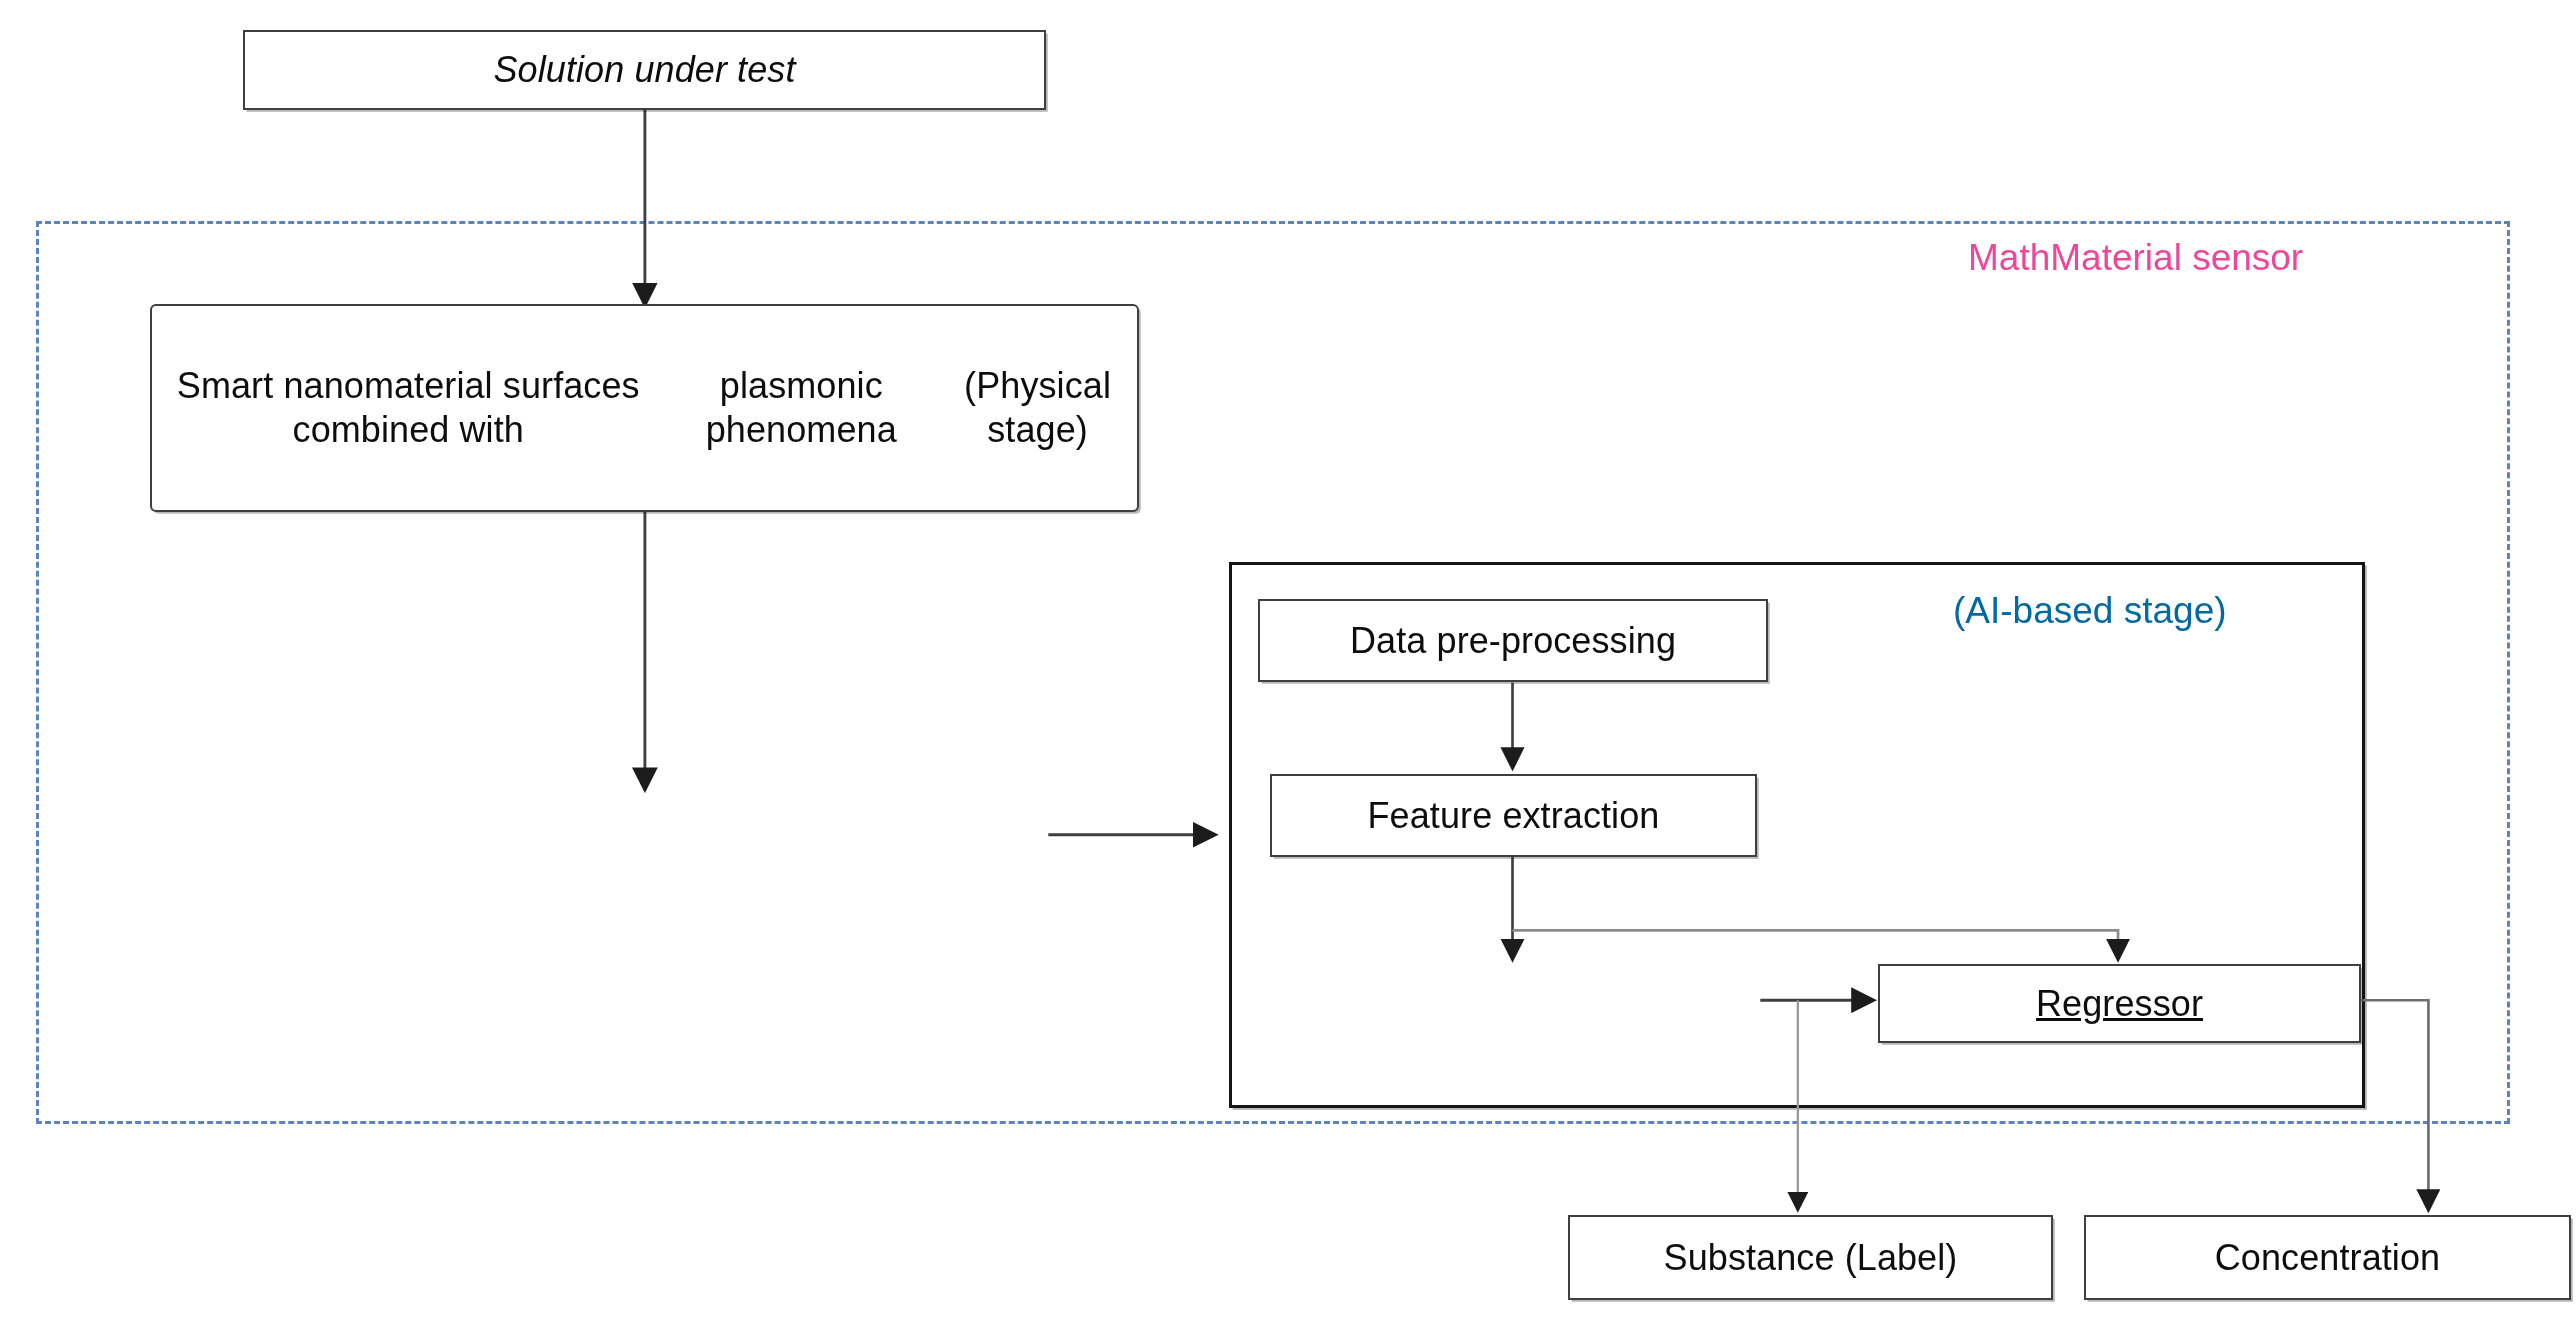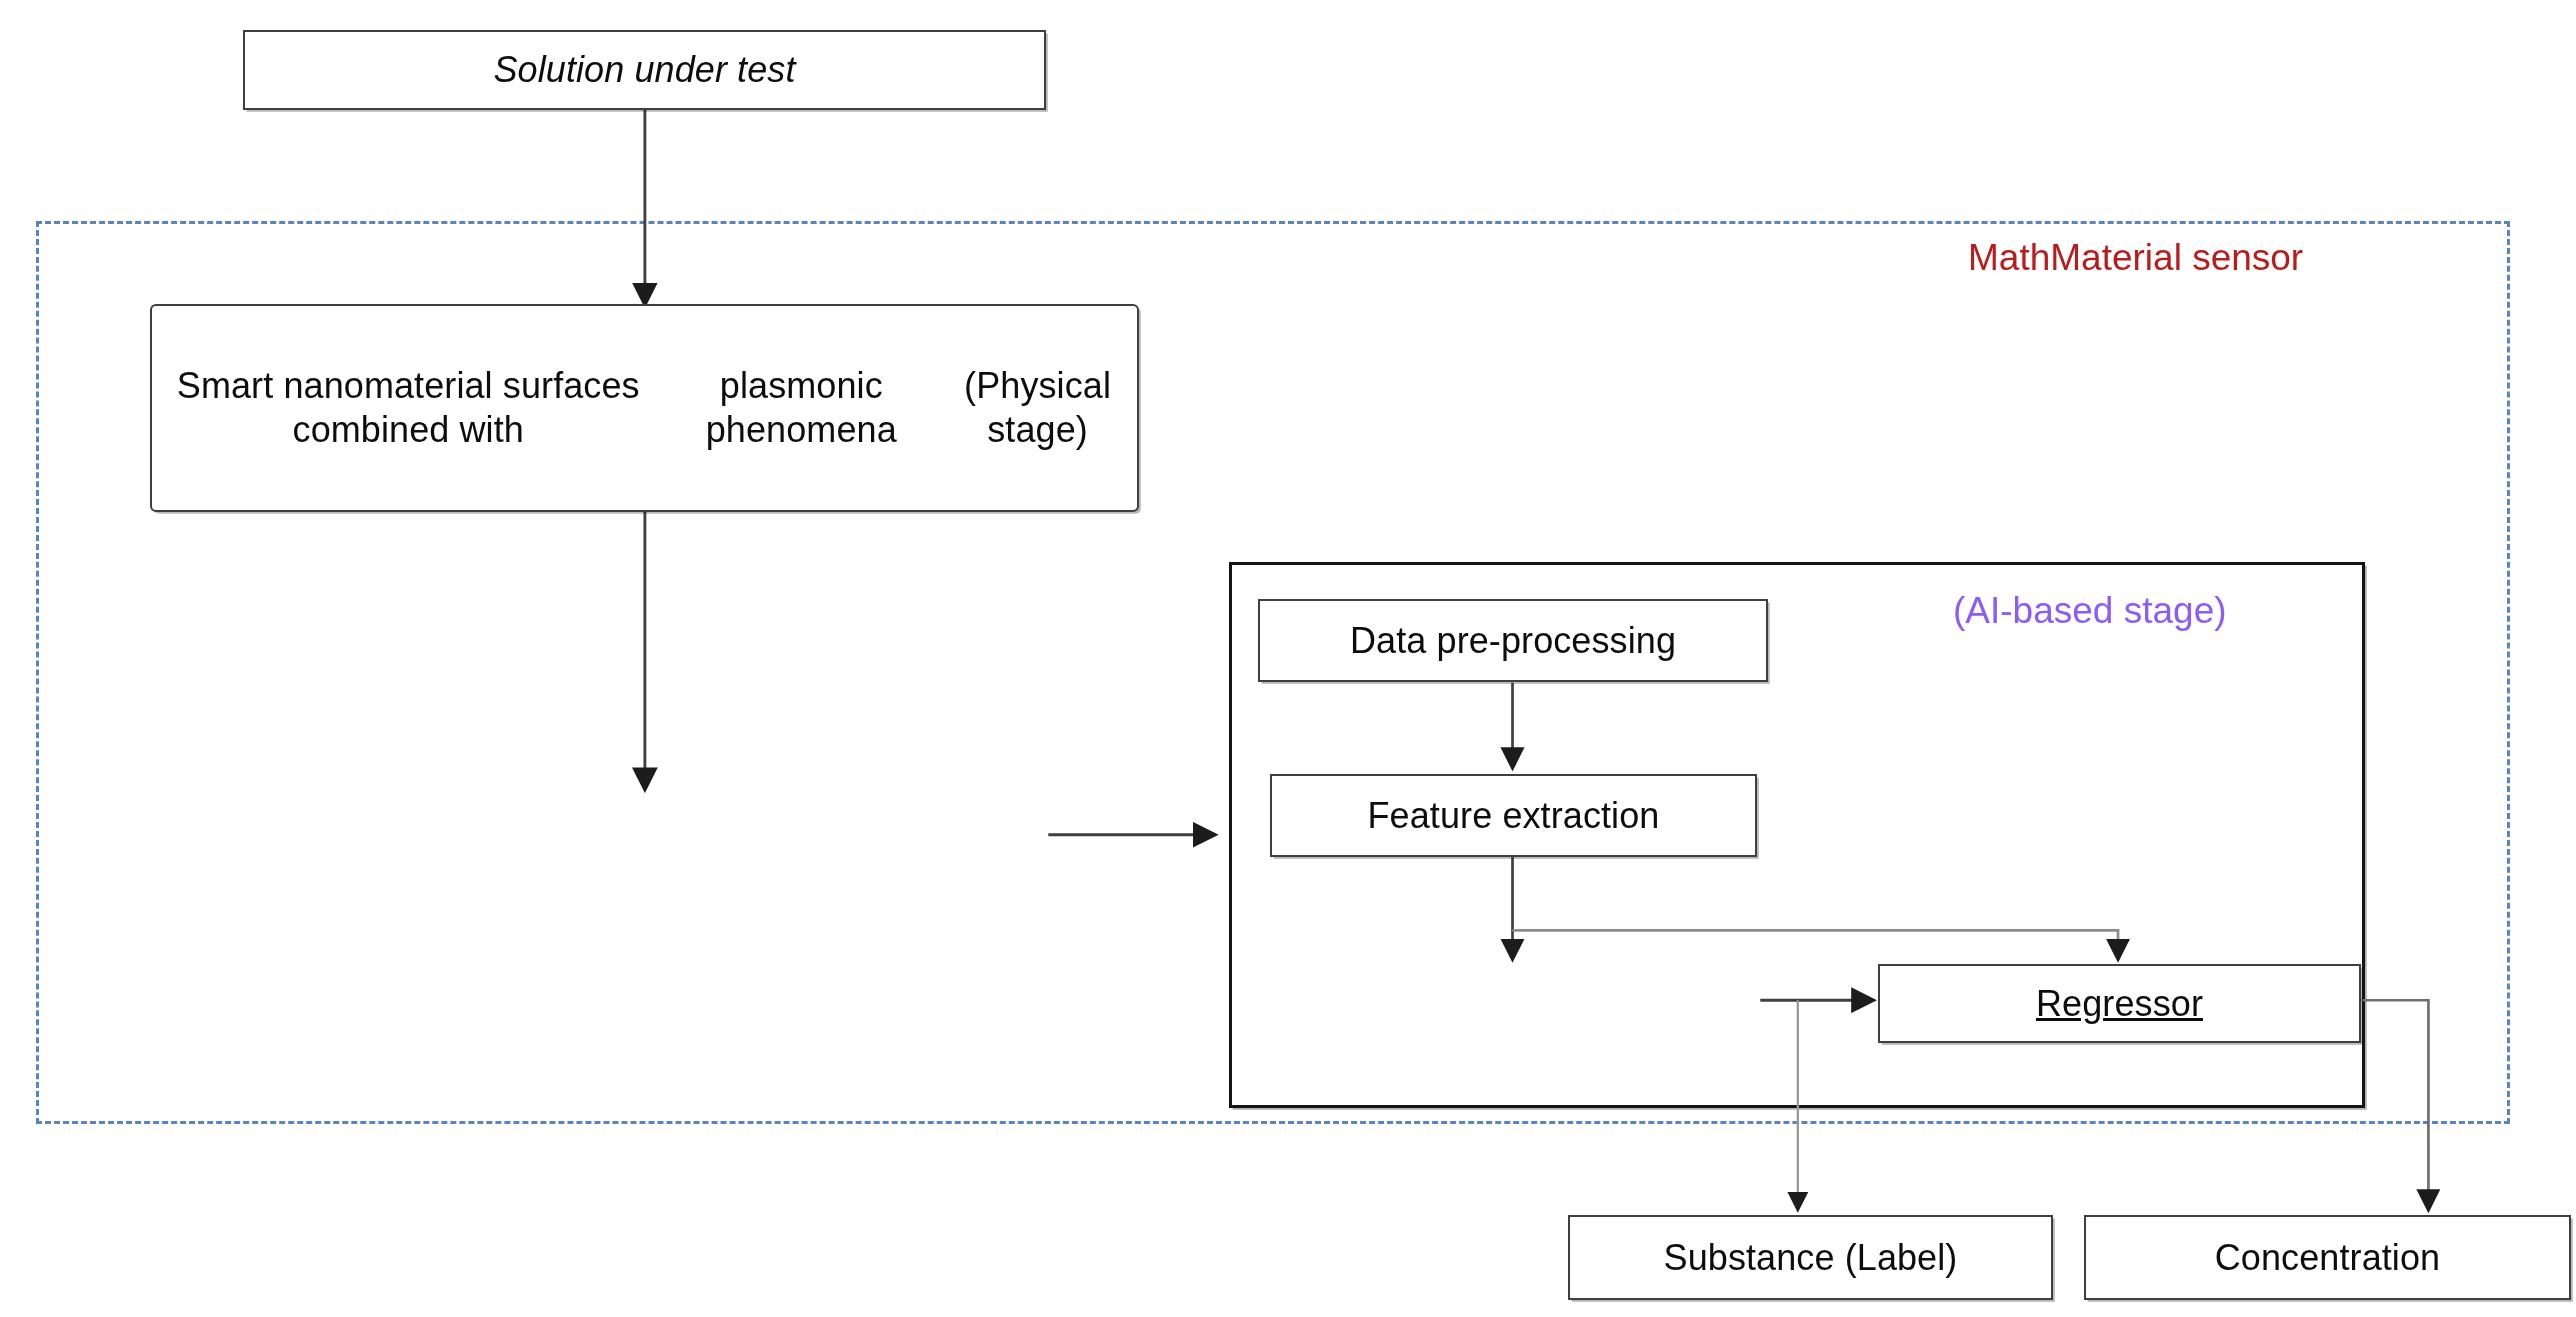--- a/index.html
+++ b/index.html
@@ -40,34 +40,34 @@
   .node .lbl { display: block; padding: 0 9px; }
   .sensor-region {
     position: absolute;
     box-sizing: border-box;
     border: 3.6px dashed #5b84be;
     background: transparent;
   }
   .sensor-label {
     position: absolute;
     font-size: 37px;
-    color: #b91c1c;
+    color: #ec4899;
     white-space: nowrap;
   }
   .ai-region {
     position: absolute;
     box-sizing: border-box;
     border: 3.6px solid #141414;
     background: transparent;
     box-shadow: 2.7px 2.7px 0 -0.9px rgba(0,0,0,0.30);
   }
   .ai-label {
     position: absolute;
     font-size: 37px;
-    color: #8b5cf6;
+    color: #0369a1;
     white-space: nowrap;
   }
 </style>
 </head>
 <body>
 
 <div id="canvas">
 
   <div class="sensor-region" style="left:36px; top:221px; width:2474px; height:903px;"></div>
   <div class="sensor-label" style="left:1968px; top:237px;">MathMaterial sensor</div>

